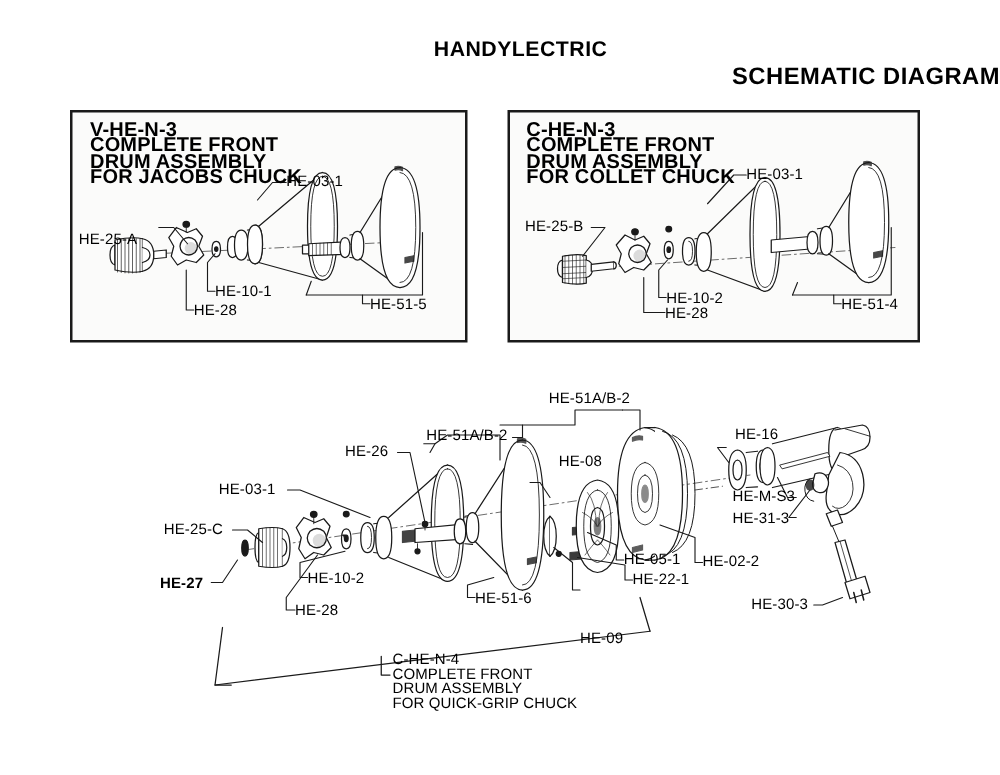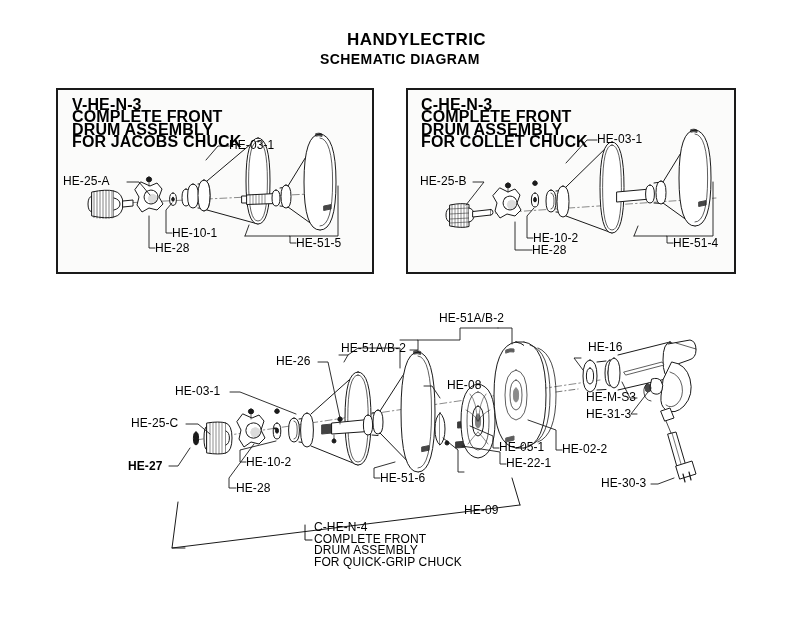--- a/index.html
+++ b/index.html
@@ -10,21 +10,21 @@
     color:#000;
   }
   #sheet{position:absolute;inset:0;}
 
   
   .doc-title{
     position:absolute;left:0;right:0;text-align:center;
     font-weight:bold;letter-spacing:.4px;
   }
   #title-line1{top:30px;font-size:17px;margin-left:33px;}
-  #title-line2{top:51px;font-size:14px;}
+  #title-line2{top:51px;font-size:19px;text-align:right;}
 
   
   .panel{
     position:absolute;border:2px solid #1a1a1a;background:#fbfbfa;
     box-sizing:border-box;
   }
   #panel-left{left:56px;top:88px;width:318px;height:186px;}
   #panel-right{left:406px;top:88px;width:330px;height:186px;}
 
   .panel-heading{
@@ -407,21 +407,21 @@
       <path d="M520 505 L512 478"></path>
       <path d="M305 525 L305 540 L312 540"></path>
     </g>
   </svg>
 
   <div class="panel-heading" style="left:72px;top:99px;">V-HE-N-3
 COMPLETE FRONT
 DRUM ASSEMBLY
 FOR JACOBS CHUCK</div>
 
-  <div class="lbl" style="left:63px;top:176px;">HE-25-A</div>
+  <div class="lbl" style="left:63px;top:186px;">HE-25-A</div>
   <div class="lbl" style="left:229px;top:140px;">HE-03-1</div>
   <div class="lbl" style="left:172px;top:228px;">HE-10-1</div>
   <div class="lbl" style="left:155px;top:243px;">HE-28</div>
   <div class="lbl" style="left:296px;top:238px;">HE-51-5</div>
 
   <div class="panel-heading" style="left:421px;top:99px;">C-HE-N-3
 COMPLETE FRONT
 DRUM ASSEMBLY
 FOR COLLET CHUCK</div>
 
@@ -432,21 +432,21 @@
   <div class="lbl" style="left:673px;top:238px;">HE-51-4</div>
 
   <div class="lbl" style="left:131px;top:418px;">HE-25-C</div>
   <div class="lbl" style="left:128px;top:461px;font-weight:bold;">HE-27</div>
   <div class="lbl" style="left:175px;top:386px;">HE-03-1</div>
   <div class="lbl" style="left:246px;top:457px;">HE-10-2</div>
   <div class="lbl" style="left:236px;top:483px;">HE-28</div>
   <div class="lbl" style="left:276px;top:356px;">HE-26</div>
   <div class="lbl" style="left:341px;top:343px;">HE-51A/B-2</div>
   <div class="lbl" style="left:439px;top:313px;">HE-51A/B-2</div>
-  <div class="lbl" style="left:424px;top:380px;padding-left:23px;">HE-08</div>
+  <div class="lbl" style="left:424px;top:364px;padding-left:23px;">HE-08</div>
   <div class="lbl" style="left:464px;top:467px;margin-top:38px;">HE-09</div>
   <div class="lbl" style="left:506px;top:458px;">HE-22-1</div>
   <div class="lbl" style="left:499px;top:442px;">HE-05-1</div>
   <div class="lbl" style="left:562px;top:444px;">HE-02-2</div>
   <div class="lbl" style="left:380px;top:473px;">HE-51-6</div>
   <div class="lbl" style="left:588px;top:342px;">HE-16</div>
   <div class="lbl" style="left:586px;top:392px;">HE-M-S3</div>
   <div class="lbl" style="left:586px;top:409px;">HE-31-3</div>
   <div class="lbl" style="left:601px;top:478px;">HE-30-3</div>
 

